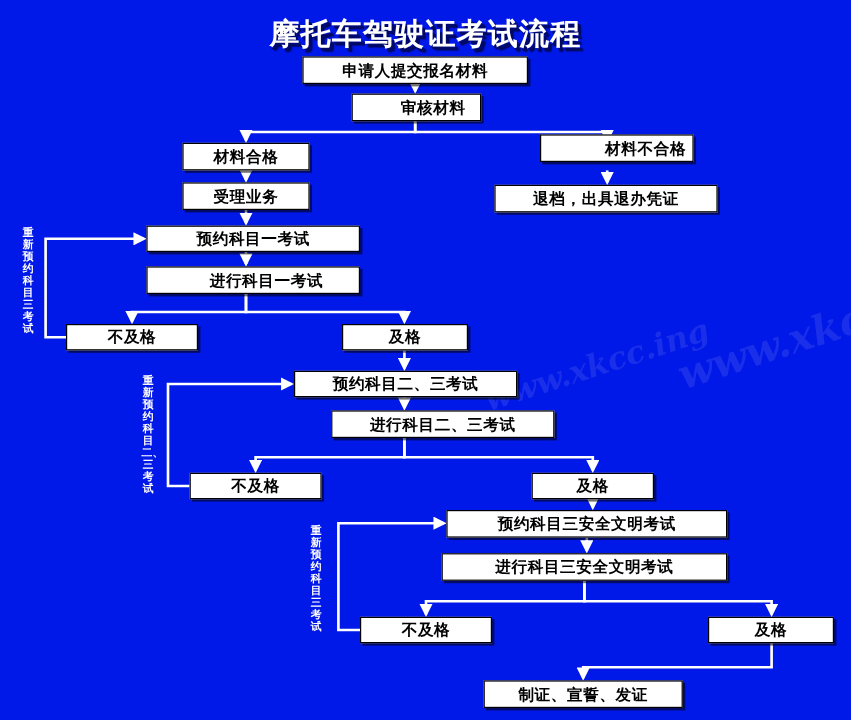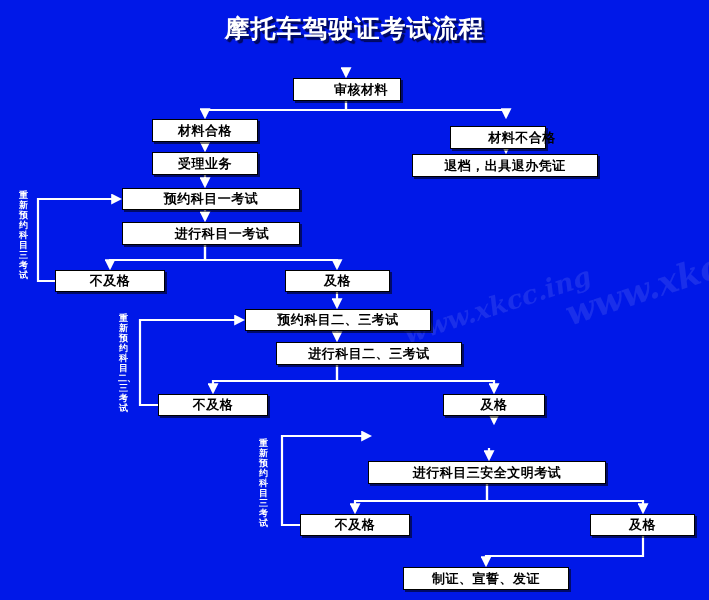--- a/index.html
+++ b/index.html
@@ -128,33 +128,35 @@
       <path d="M 643 536 L 643 556 L 486 556 L 486 565"></path>
 
       <path d="M 55 281 L 38 281 L 38 199 L 120 199"></path>
       <path d="M 158 405 L 140 405 L 140 320 L 243 320"></path>
       <path d="M 300 525 L 282 525 L 282 436 L 370 436"></path>
     </g>
   </svg>
 
   <div class="title">摩托车驾驶证考试流程</div>
 
+  <div class="node" style="left:252px; top:47px; width:188px; height:23px;">申请人提交报名材料</div>
   <div class="node" style="left:293px; top:78px; width:108px; height:23px;padding-left:28px;">审核材料</div>
   <div class="node" style="left:152px; top:119px; width:106px; height:23px;">材料合格</div>
-  <div class="node" style="left:450px; top:126px; width:96px; height:23px;padding-left:48px;">材料不合格</div>
+  <div class="node" style="left:450px; top:112px; width:128px; height:23px;padding-left:48px;">材料不合格</div>
   <div class="node" style="left:152px; top:152px; width:106px; height:23px;">受理业务</div>
   <div class="node" style="left:412px; top:154px; width:186px; height:23px;">退档，出具退办凭证</div>
   <div class="node" style="left:122px; top:188px; width:178px; height:22px;">预约科目一考试</div>
   <div class="node" style="left:122px; top:222px; width:178px; height:23px;padding-left:22px;">进行科目一考试</div>
   <div class="node" style="left:55px; top:270px; width:110px; height:22px;">不及格</div>
   <div class="node" style="left:285px; top:270px; width:105px; height:22px;">及格</div>
   <div class="node" style="left:245px; top:309px; width:186px; height:22px;">预约科目二、三考试</div>
   <div class="node" style="left:245px; top:342px; width:186px; height:23px;margin-left:31px;">进行科目二、三考试</div>
   <div class="node" style="left:158px; top:394px; width:110px; height:22px;">不及格</div>
   <div class="node" style="left:443px; top:394px; width:102px; height:22px;">及格</div>
+  <div class="node" style="left:372px; top:425px; width:234px; height:23px;">预约科目三安全文明考试</div>
   <div class="node" style="left:368px; top:461px; width:238px; height:23px;">进行科目三安全文明考试</div>
   <div class="node" style="left:300px; top:514px; width:110px; height:22px;">不及格</div>
   <div class="node" style="left:590px; top:514px; width:105px; height:22px;">及格</div>
   <div class="node" style="left:403px; top:567px; width:166px; height:23px;">制证、宣誓、发证</div>
 
   <div class="vlabel" style="left:18px; top:190px;">重新预约科目三考试</div>
   <div class="vlabel" style="left:118px; top:313px;">重新预约科目二、三考试</div>
   <div class="vlabel" style="left:258px; top:438px;">重新预约科目三考试</div>
 
 </div>

